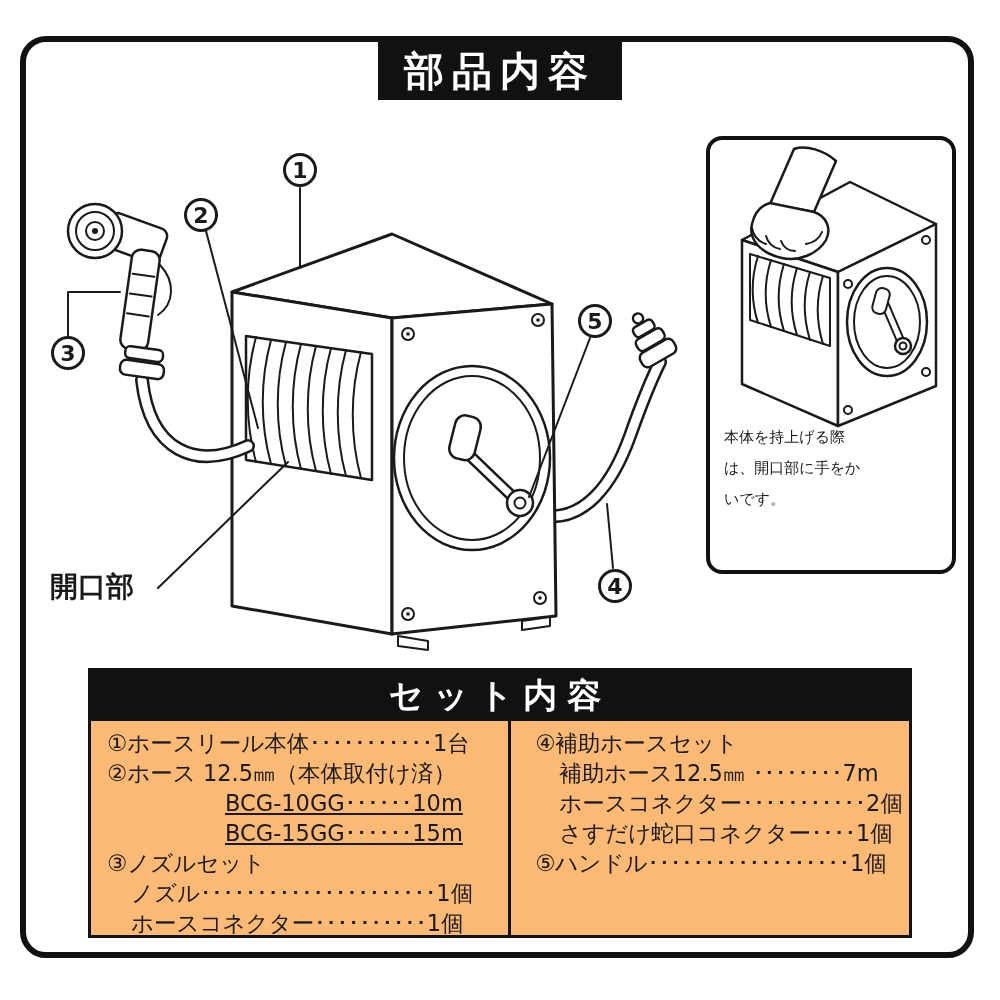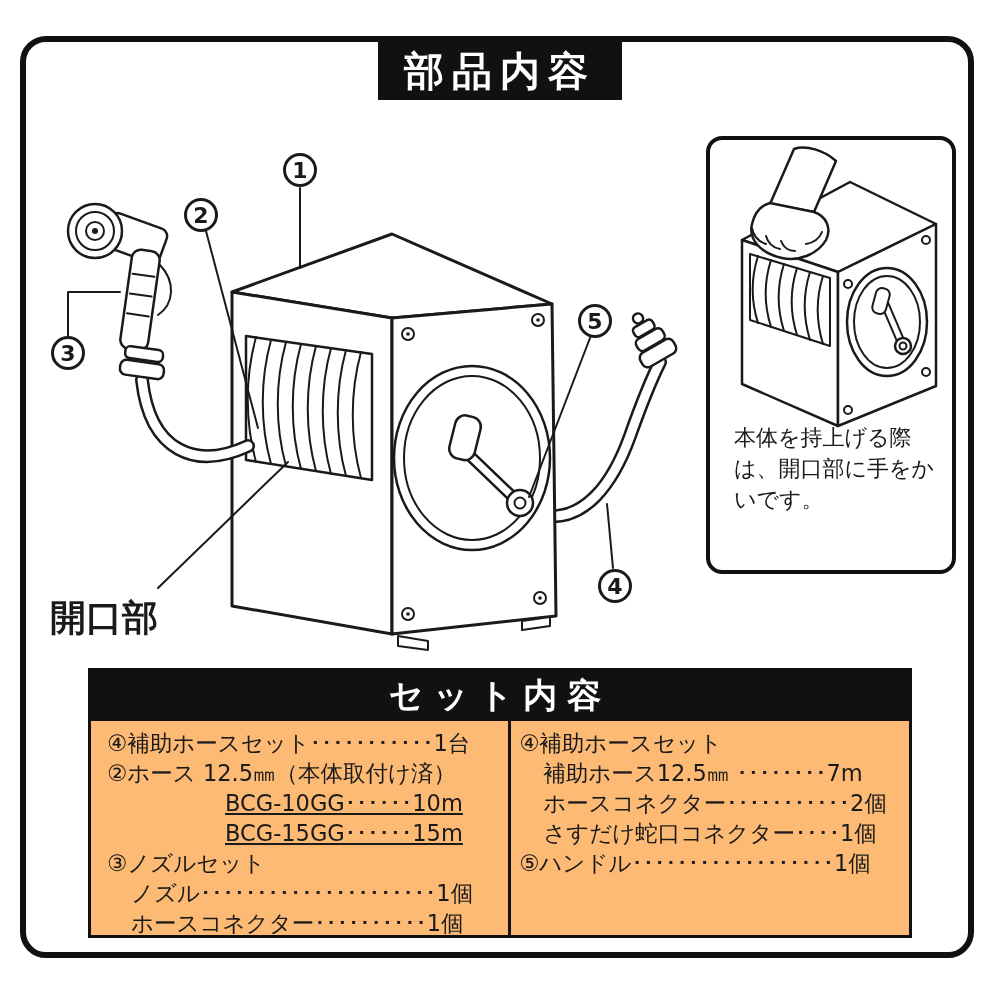--- a/index.html
+++ b/index.html
@@ -23,34 +23,34 @@
   .art .hoseInner { stroke:#fff; stroke-width:9; }
   .art .armOuter { stroke-width:12; }
   .art .armInner { stroke:#fff; stroke-width:7; }
   .art .ink { fill:#1a1a1a; stroke:none; }
 
   .callout { position:absolute; width:34px; height:34px; box-sizing:border-box;
     border:3px solid #1a1a1a; border-radius:50%; background:#fff;
     display:flex; align-items:center; justify-content:center;
     font-size:22px; font-weight:bold; }
 
-  .opening-label { position:absolute; left:50px; top:594px; font-size:36px; font-weight:bold; }
+  .opening-label { position:absolute; left:50px; top:568px; font-size:28px; font-weight:bold; }
 
   .inset { position:absolute; left:706px; top:136px; width:250px; height:438px;
     border:4px solid #111; border-radius:16px; box-sizing:border-box; background:transparent; }
   .inset-text { position:absolute; left:14px; top:282px; right:6px;
-    font-size:22px; line-height:31px;margin-left:10px; }
+    font-size:15px; line-height:31px; }
 
   .set-box { position:absolute; left:88px; top:668px; width:824px; height:270px;
     border:3px solid #111; box-sizing:border-box; background:#fdba74; }
   .set-header { height:50px; background:#111; color:#fff; display:flex; align-items:center;
     justify-content:center; font-size:34px; font-weight:bold; letter-spacing:10px; }
   .set-body { display:flex; height:217px; }
   .col-left { width:51%; padding:7px 6px 0 16px; box-sizing:border-box; overflow:hidden; }
-  .col-right { width:49%; border-left:3px solid #111; padding:7px 6px 0 8px; box-sizing:border-box; overflow:hidden; }
+  .col-right { width:49%; border-left:3px solid #111; padding:7px 6px 0 24px; box-sizing:border-box; overflow:hidden; }
   .row { font-size:22.5px; line-height:30px; white-space:nowrap; }
   .indent-a { padding-left:24px; }
   .indent-b { padding-left:118px;text-decoration:underline; }
 </style>
 </head>
 <body>
 
 <div class="page">
 
   <div class="outer-border"></div>
@@ -209,21 +209,21 @@
       <div>いです。</div>
     </div>
   </div>
 
   <div class="set-box">
     <div class="set-header">
       <span>セット内容</span>
     </div>
     <div class="set-body">
       <div class="col-left">
-        <div class="row">④補助ホースセット･･･････････1台</div>
+        <div class="row">①ホースリール本体･･･････････1台</div>
         <div class="row">②ホース 12.5㎜（本体取付け済）</div>
         <div class="row indent-b">BCG-10GG･･････10m</div>
         <div class="row indent-b">BCG-15GG･･････15m</div>
         <div class="row">③ノズルセット</div>
         <div class="row indent-a">ノズル･････････････････････1個</div>
         <div class="row indent-a">ホースコネクター･･････････1個</div>
       </div>
       <div class="col-right">
         <div class="row">④補助ホースセット</div>
         <div class="row indent-a">補助ホース12.5㎜ ････････7m</div>

